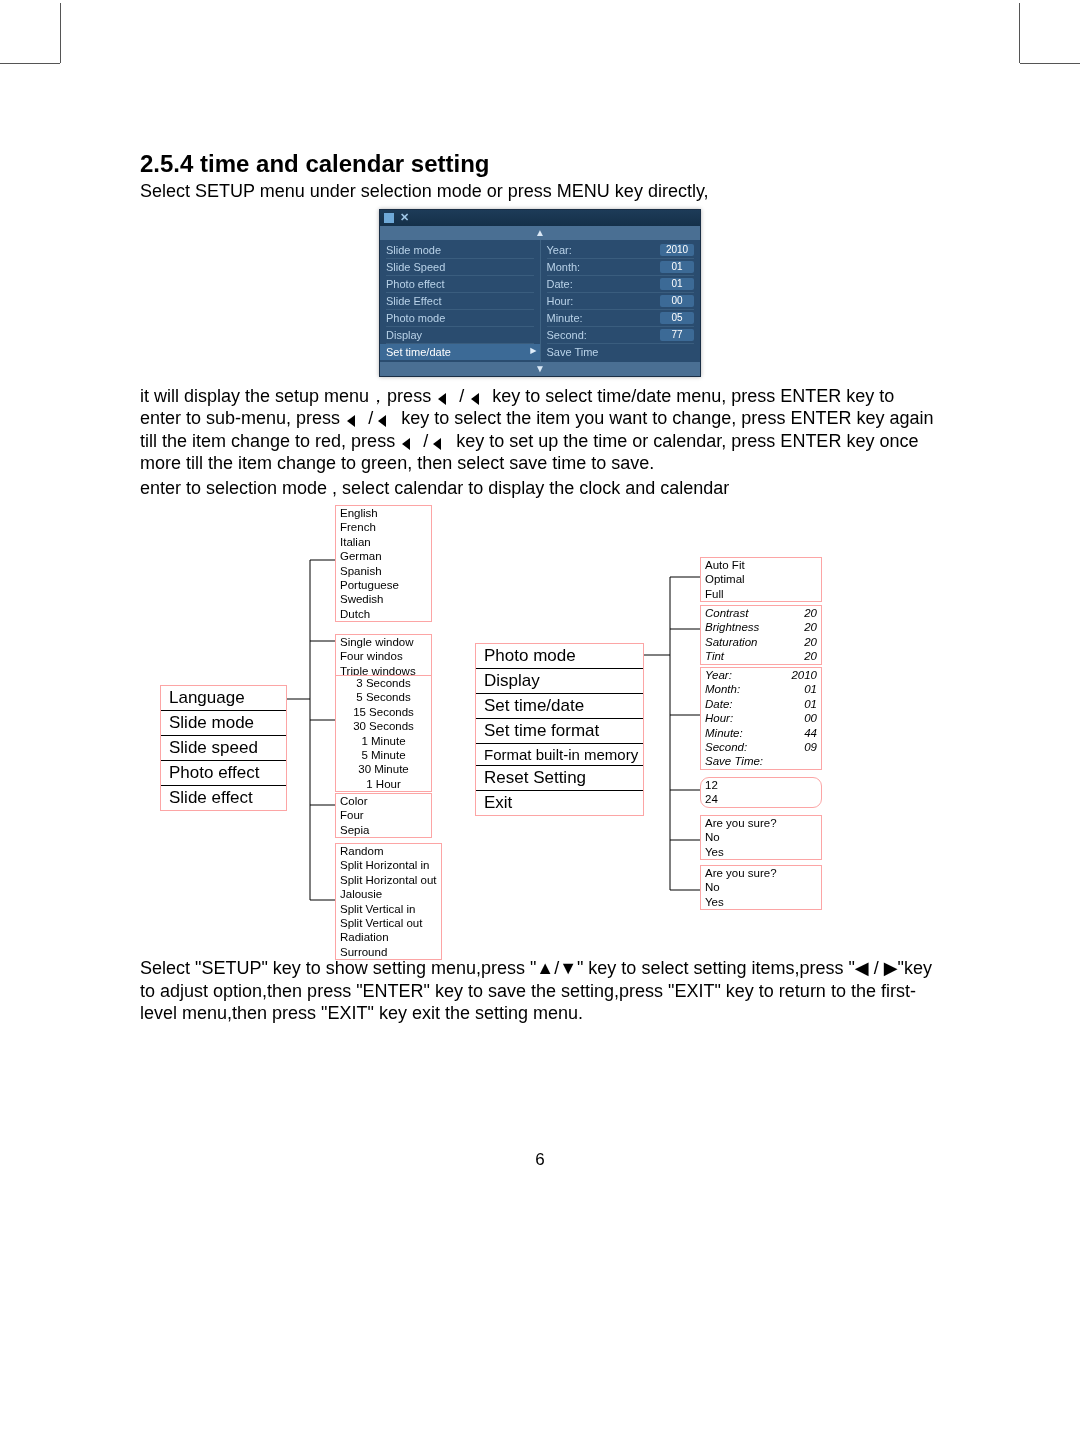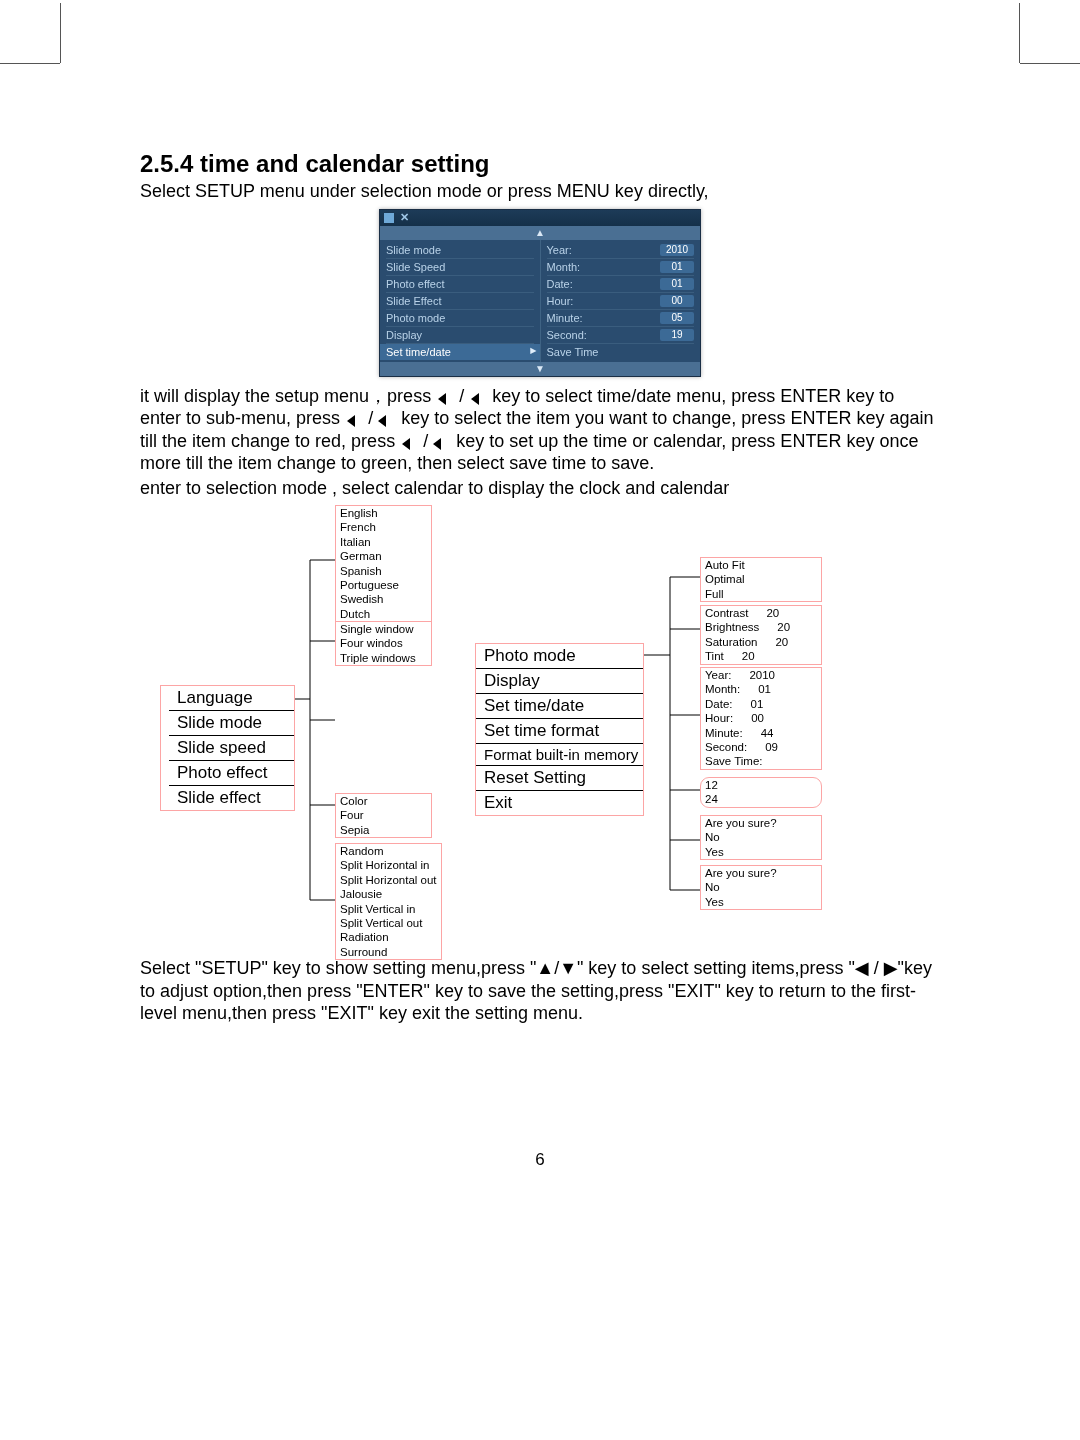--- a/index.html
+++ b/index.html
@@ -144,21 +144,21 @@
   .tree .boxlist.main .item,
   .tree .boxlist.main2 .item {
     border-bottom: 1px solid #000;
     font-size: 17px;
     padding: 2px 8px;
   }
   .tree .boxlist.main .item:last-child,
   .tree .boxlist.main2 .item:last-child { border-bottom: none; }
   .tree .boxlist.small { font-size: 11.5px; line-height: 1.25; }
   .tree .boxlist.small .item { padding: 0 4px; }
-  .tree .kv .item { display: flex; justify-content: flex-start; gap: 18px; }
+  .tree .kv .item { display: flex; justify-content: space-between; gap: 18px; font-style: italic; }
   .tree svg.lines {
     position: absolute;
     left: 0; top: 0;
     width: 800px; height: 450px;
     pointer-events: none;
   }
   .tree svg.lines line { stroke: #000; stroke-width: 1; }
 
   .page-num {
     position: absolute;
@@ -226,21 +226,21 @@
         <div class="row">
             <span>Hour:</span>
             <span class="val-box">00</span>
           </div>
         <div class="row">
             <span>Minute:</span>
             <span class="val-box">05</span>
           </div>
         <div class="row">
             <span>Second:</span>
-            <span class="val-box">19</span>
+            <span class="val-box">77</span>
           </div>
         <div class="row">
             <span>Save Time</span>
           </div>
       </div>
     </div>
     <div class="arrow-bar">▼</div>
   </div>
 
   <p class="body">
@@ -296,45 +296,55 @@
       <line x1="502" y1="150" x2="530" y2="150"></line>
       <line x1="530" y1="72" x2="530" y2="385"></line>
       <line x1="530" y1="72" x2="560" y2="72"></line>
       <line x1="530" y1="124" x2="560" y2="124"></line>
       <line x1="530" y1="210" x2="560" y2="210"></line>
       <line x1="530" y1="285" x2="560" y2="285"></line>
       <line x1="530" y1="335" x2="560" y2="335"></line>
       <line x1="530" y1="385" x2="560" y2="385"></line>
     </svg>
 
-    <div class="boxlist main" style="left:20px; top:180px; width:125px;padding-left:8px;">
+    <div class="boxlist main" style="left:20px; top:180px; width:125px;">
       <div class="item">Language</div>
       <div class="item">Slide mode</div>
       <div class="item">Slide speed</div>
       <div class="item">Photo effect</div>
       <div class="item">Slide effect</div>
     </div>
 
     <div class="boxlist small" style="left:195px; top:0px; width:95px;">
       <div class="item">English</div>
       <div class="item">French</div>
       <div class="item">Italian</div>
       <div class="item">German</div>
       <div class="item">Spanish</div>
       <div class="item">Portuguese</div>
       <div class="item">Swedish</div>
       <div class="item">Dutch</div>
     </div>
 
-    <div class="boxlist small" style="left:195px; top:116px; width:95px;">
+    <div class="boxlist small" style="left:195px; top:129px; width:95px;">
       <div class="item">Single window</div>
       <div class="item">Four windos</div>
       <div class="item">Triple windows</div>
     </div>
 
+    <div class="boxlist small" style="left:195px; top:170px; width:95px; text-align:center;">
+      <div class="item">3 Seconds</div>
+      <div class="item">5 Seconds</div>
+      <div class="item">15 Seconds</div>
+      <div class="item">30 Seconds</div>
+      <div class="item">1 Minute</div>
+      <div class="item">5 Minute</div>
+      <div class="item">30 Minute</div>
+      <div class="item">1 Hour</div>
+    </div>
 
     <div class="boxlist small" style="left:195px; top:288px; width:95px;">
       <div class="item">Color</div>
       <div class="item">Four</div>
       <div class="item">Sepia</div>
     </div>
 
     <div class="boxlist small" style="left:195px; top:338px; width:105px;">
       <div class="item">Random</div>
       <div class="item">Split Horizontal in</div>

